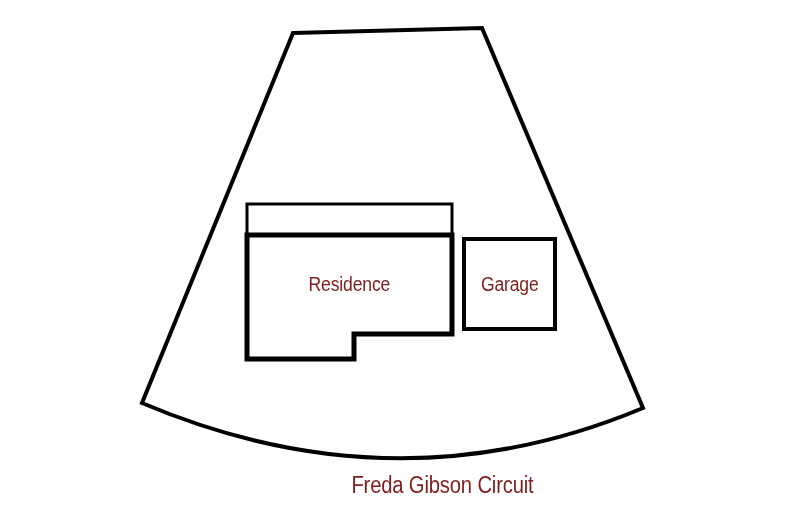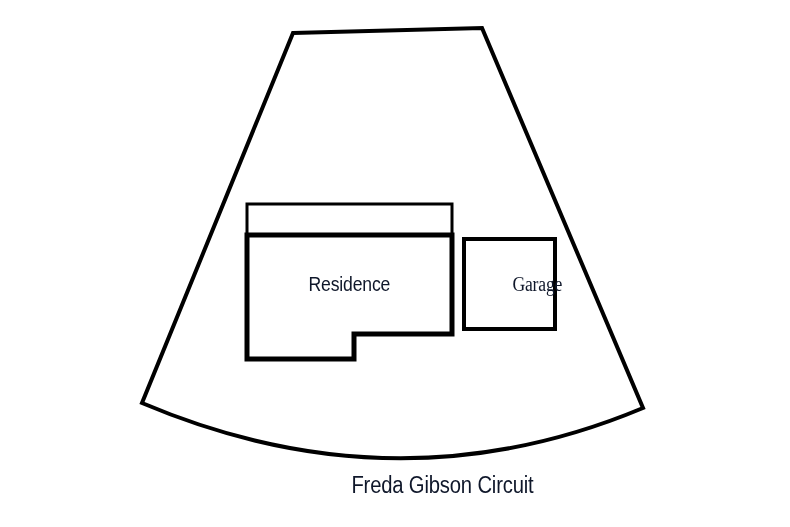--- a/index.html
+++ b/index.html
@@ -18,43 +18,42 @@
   .plan-svg {
     position: absolute;
     left: 0;
     top: 0;
   }
   .label {
     position: absolute;
     display: flex;
     align-items: center;
     justify-content: center;
-    color: #0f172a;
+    color: #7f1d1d;
     pointer-events: none;
   }
   .label > span {
     display: inline-block;
     transform: scaleX(0.88);
     white-space: nowrap;
     letter-spacing: -0.2px;
   }
   .label-residence {
     left: 247px;
     top: 235px;
     width: 205px;
     height: 99px;
     font-size: 20px;
   }
   .label-garage {
-    left: 492px;
+    left: 464px;
     top: 239px;
     width: 91px;
     height: 90px;
     font-size: 20px;
-    font-family: Liberation Serif, serif;
   }
   .label-street {
     left: 246px;
     top: 470px;
     width: 300px;
     height: 30px;
     font-size: 23px;
     justify-content: flex-end;
   }
 </style>

